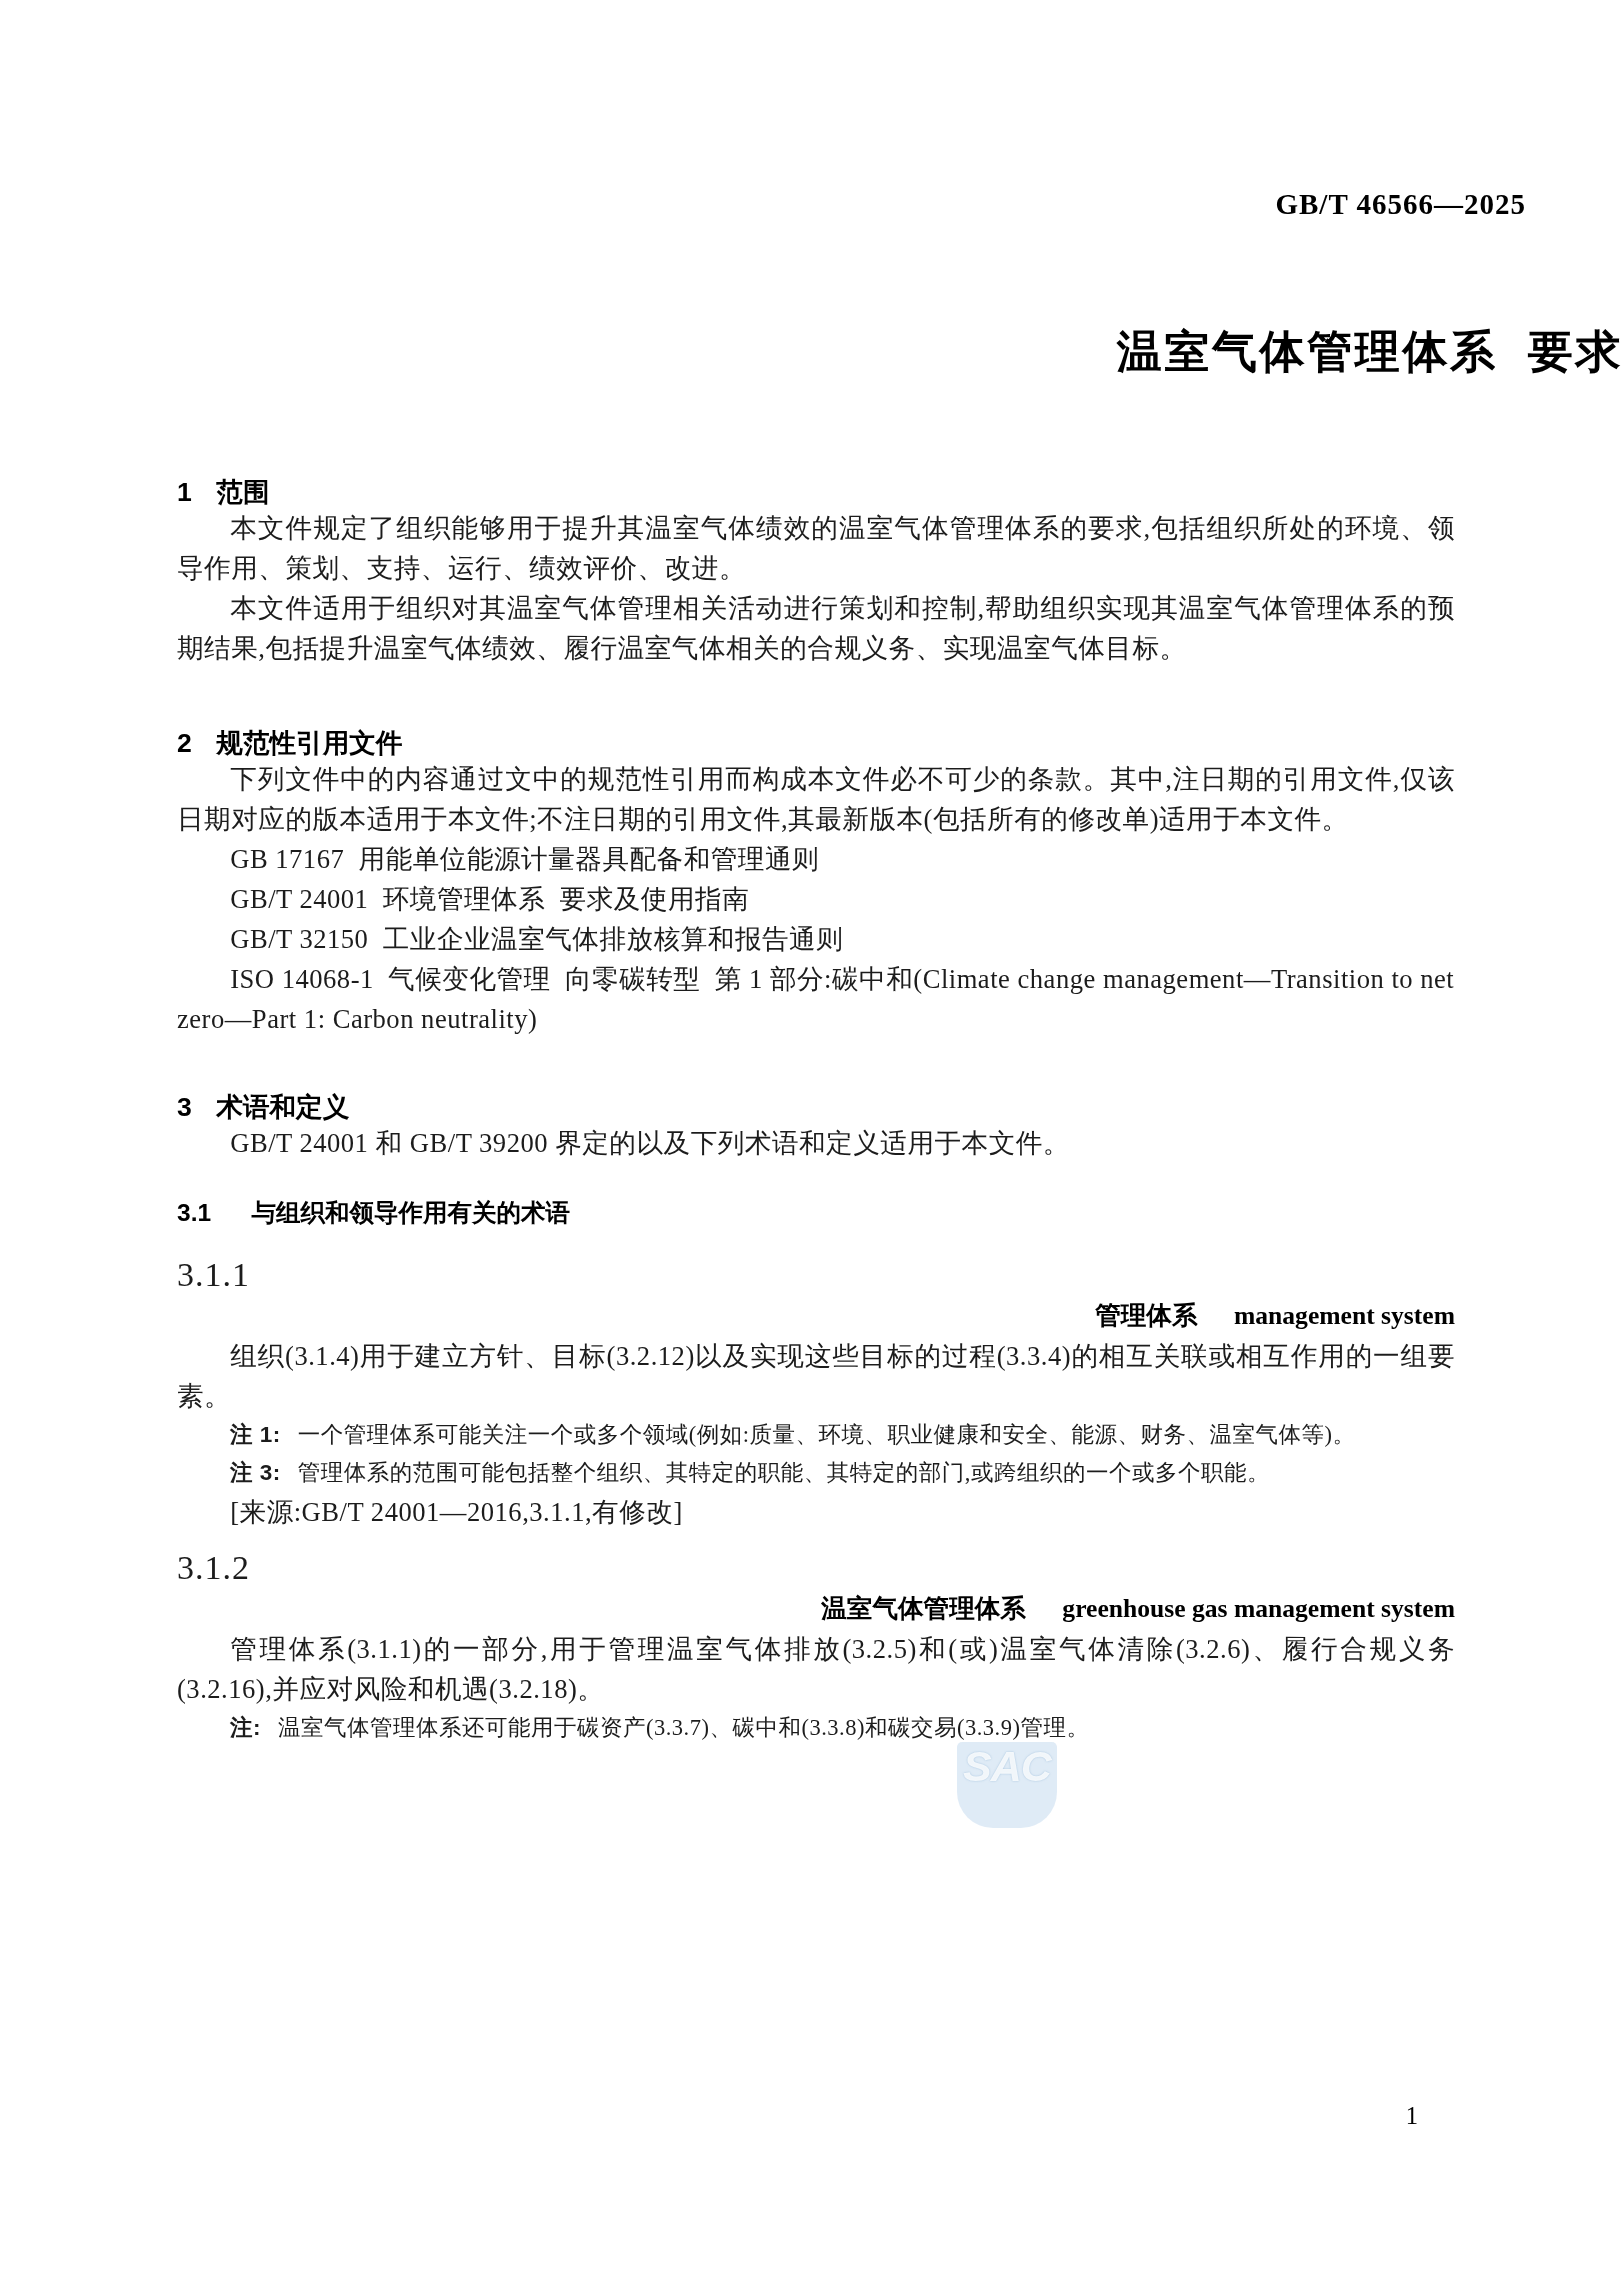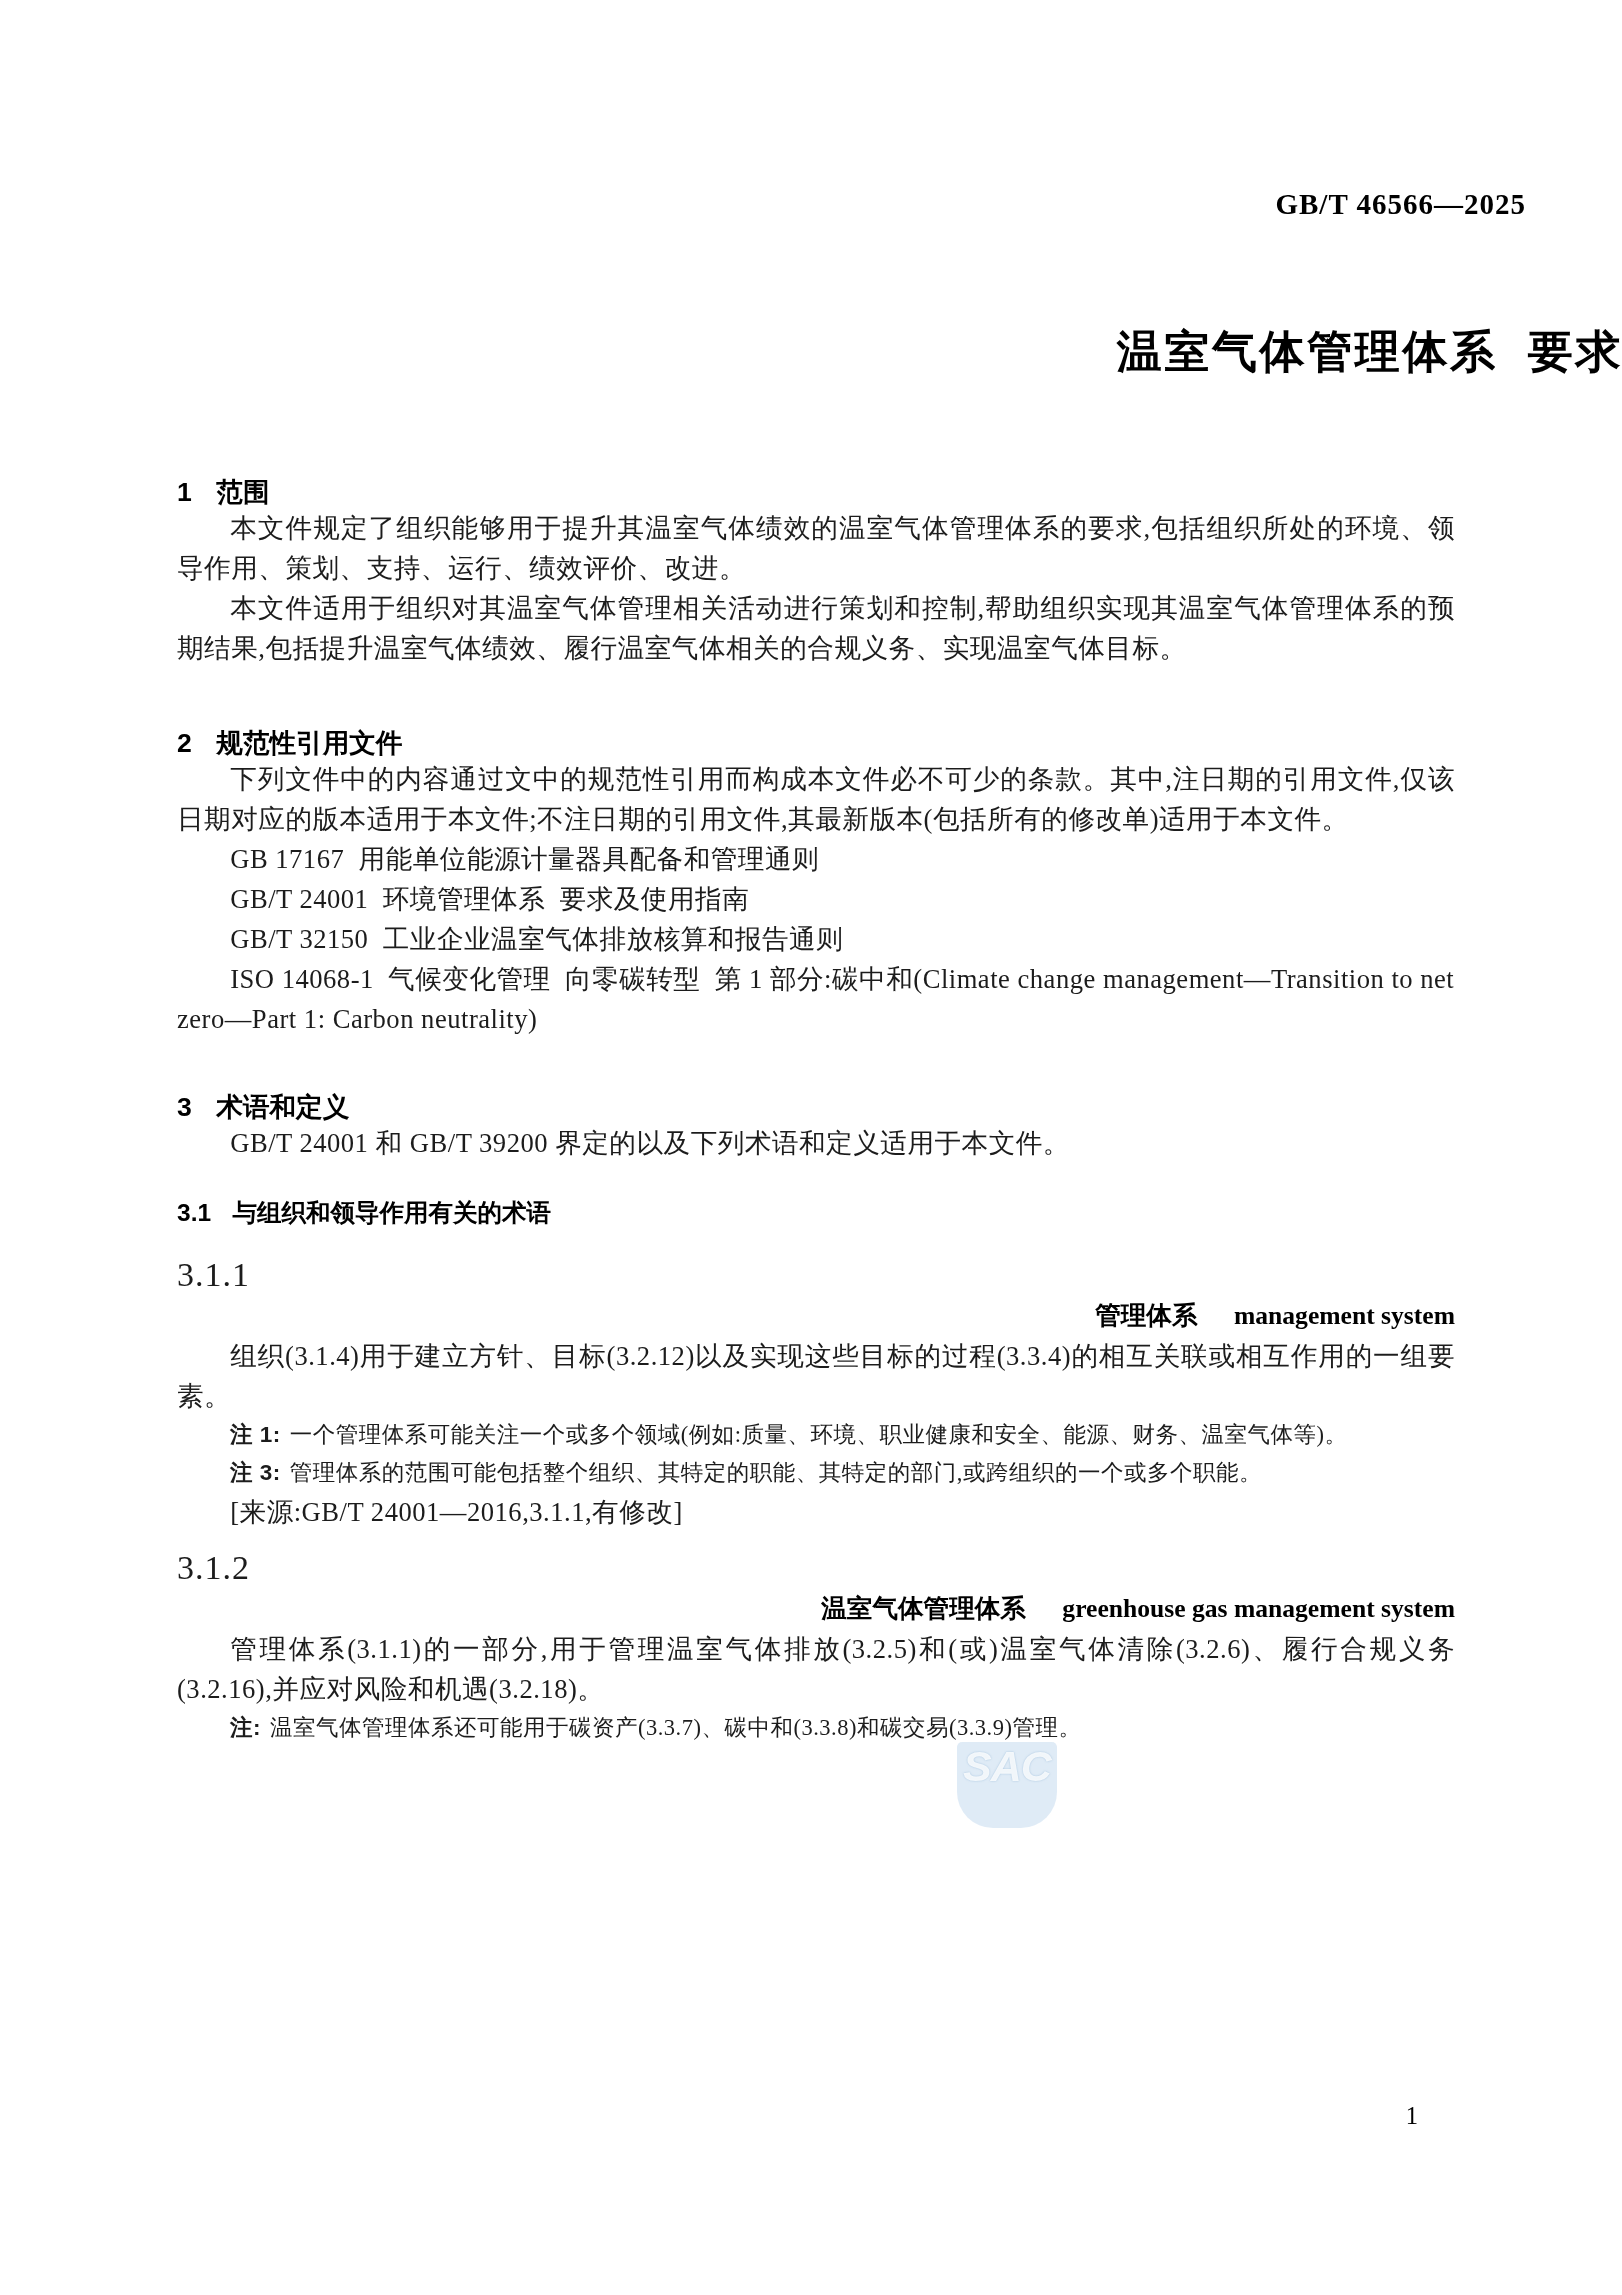--- a/index.html
+++ b/index.html
@@ -39,21 +39,21 @@
     font-weight: bold; color: #000;
     font-size: 26.6px; line-height: 31px;
     display: flex; align-items: baseline;
   }
   .sec-h .sec-no { margin-right: 24.5px; }
 
   .sub-h {
     font-family: "Liberation Sans", "DejaVu Sans", sans-serif;
     font-weight: bold; color: #000;
     font-size: 24.5px; line-height: 30px;
-    display: flex; align-items: baseline;
+    display: flex; align-items: baseline; gap: 19px;
   }
   .sub-h .sec-no { margin-right: 21.5px; }
 
   p.body-p {
     margin: 0; font-size: 26.6px; line-height: 40px;
     text-indent: 2em; text-align: justify;
     letter-spacing: 0.5px;
   }
   p.ref-p {
     margin: 0; font-size: 26.6px; line-height: 40px;
@@ -72,21 +72,21 @@
   .term-line .term-zh { font-family: "Liberation Sans", "DejaVu Sans", sans-serif; }
   .term-line .term-en { font-family: "Liberation Serif", "DejaVu Serif", serif; margin-left: 30px; }
 
   p.note-p {
     margin: 0; font-size: 22.5px; line-height: 38px;
     padding-left: 53px; text-indent: 0; text-align: justify;
     letter-spacing: 0.5px;
   }
   p.note-p .note-label {
     font-family: "Liberation Sans", "DejaVu Sans", sans-serif;
-    font-weight: bold; margin-right: 9px;
+    font-weight: bold; margin-right: 17px;
   }
 
   p.source-p {
     margin: 0; font-size: 26.6px; line-height: 40px;
     text-indent: 2em; letter-spacing: 0.5px;
   }
 
   .page-number {
     position: absolute; top: 2102px; right: 205px;
     font-size: 24.5px; color: #000;

